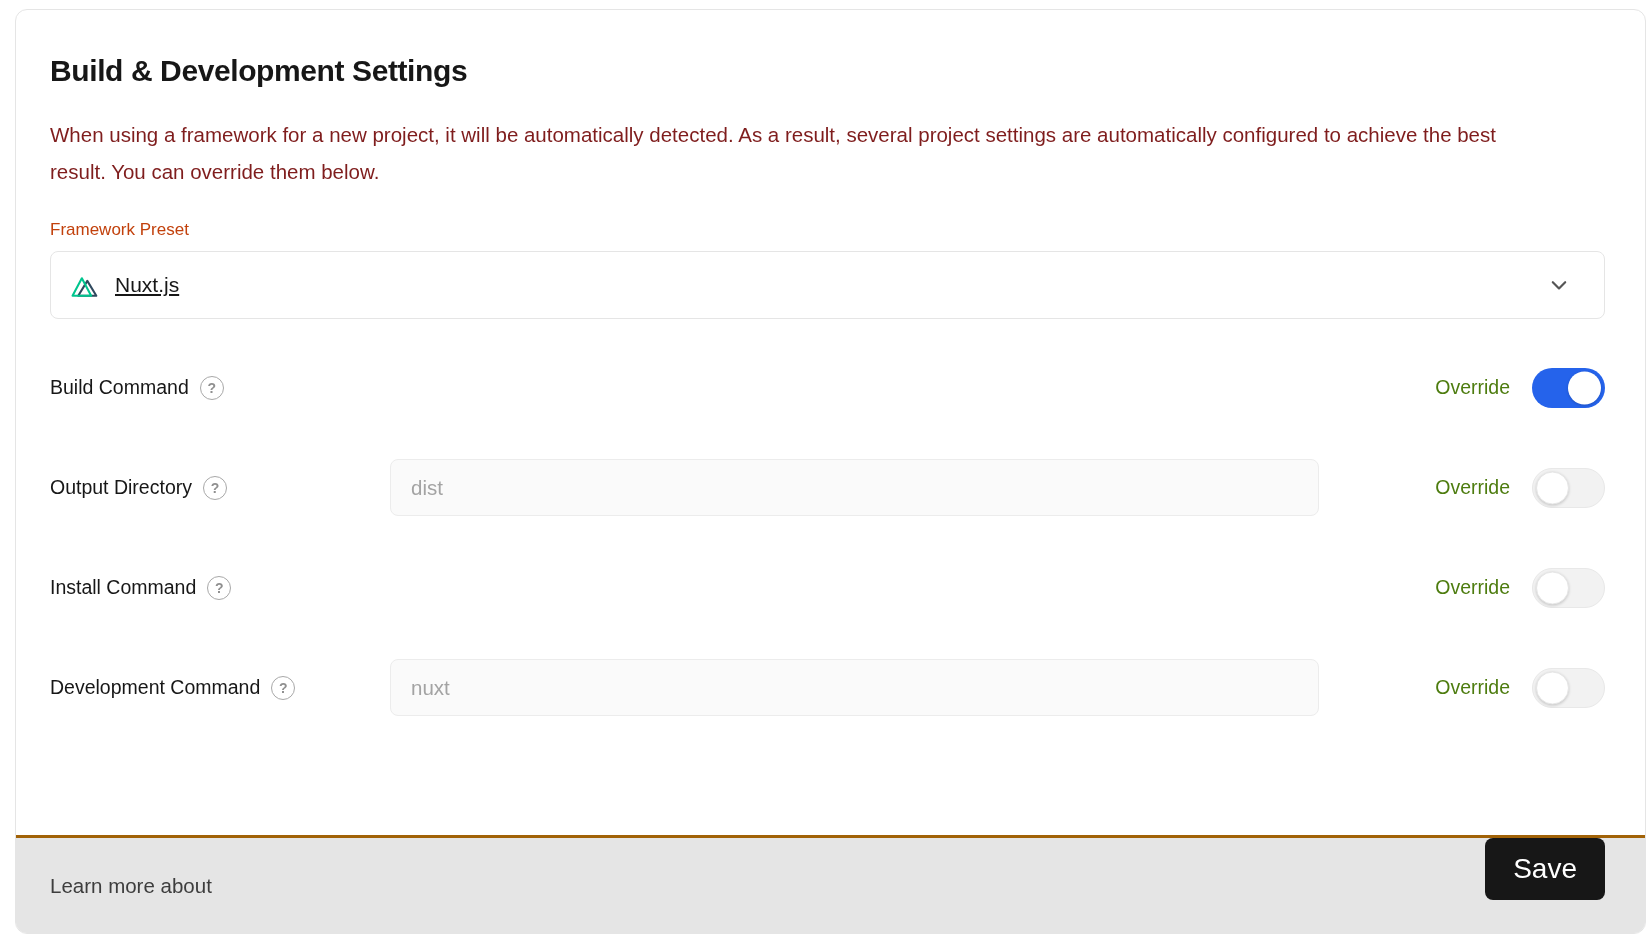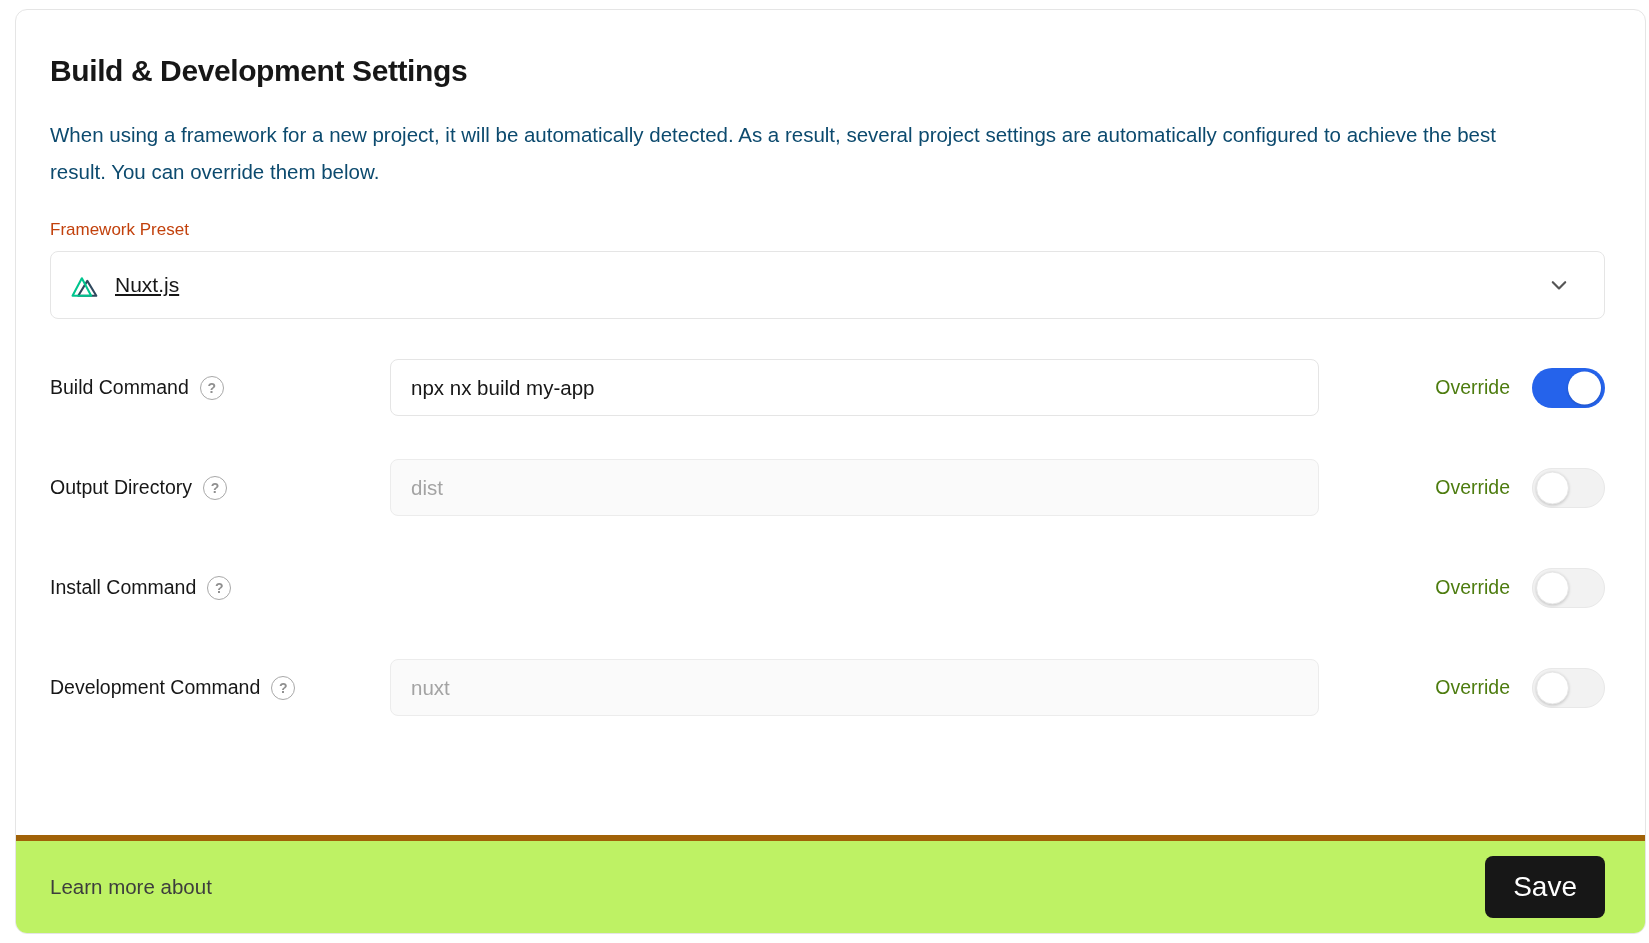--- a/index.html
+++ b/index.html
@@ -9,21 +9,21 @@
   .card {
     position: absolute; left: 15px; top: 9px; width: 1631px; height: 925px;
     background: #ffffff; border: 1px solid #e5e5e5; border-radius: 12px;
     display: flex; flex-direction: column; overflow: hidden;
   }
   .card-body { padding: 44px 40px 0 34px; }
 
   .title { font-size: 30px; font-weight: 700; letter-spacing: -0.4px; color: #171717; }
 
   .description {
-    margin-top: 28px; font-size: 20.5px; line-height: 37px; color: #0c4a6e;
+    margin-top: 28px; font-size: 20.5px; line-height: 37px; color: #7f1d1d;
     max-width: 1490px;
   }
 
   .field-label { margin-top: 30px; font-size: 17px; color: #c2410c; }
 
   .select {
     margin-top: 11px; height: 68px; width: 100%;
     border: 1px solid #e5e5e5; border-radius: 8px; background: #ffffff;
     display: flex; align-items: center; padding: 0 18px 0 20px; cursor: pointer; text-decoration: underline;
   }
@@ -61,22 +61,22 @@
   .toggle.off { background: #f2f2f2; border: 1px solid #e8e8e8; }
   .toggle .knob {
     position: absolute; top: 50%; transform: translateY(-50%);
     width: 33px; height: 33px; border-radius: 50%; background: #ffffff;
     box-shadow: 0 1px 3px rgba(0,0,0,0.18);
   }
   .toggle.on .knob { right: 4px; }
   .toggle.off .knob { left: 3px; border: 1px solid #e5e5e5; }
 
   .footer {
-    margin-top: auto; height: 98px; background: #bef264; border-top: 6px solid #a16207;
-    display: flex; align-items: center; padding: 0 40px 0 34px;
+    margin-top: auto; height: 98px; background: #e5e5e5; border-top: 3px solid #a16207;
+    display: flex; padding: 0 40px 0 34px;
   }
   .footer-text { display: flex; align-items: center; gap: 9px; font-size: 20.5px; color: #3d3d3d; }
   .footer-link {
     display: inline-flex; align-items: center; gap: 7px;
     color: #2563eb; text-decoration: none; font-size: 20.5px; cursor: pointer;
   }
   .save-button {
     margin-left: auto; height: 62px; padding: 0 28px; min-width: 100px;
     background: #171717; color: #ffffff; border: none; border-radius: 8px;
     font-size: 28px; font-weight: 500; font-family: "Liberation Sans", sans-serif; cursor: pointer;
@@ -109,21 +109,20 @@
       </span>
     </div>
 
     <div class="rows">
 
       <div class="row">
         <div class="row-label">
           <span>Build Command</span>
           <span class="help-icon">?</span>
         </div>
-        <input type="text" value="npx nx build my-app" style="">
         <div class="override">
           <span class="override-label">Override</span>
           <div class="toggle on">
               <div class="knob"></div>
             </div>
         </div>
       </div>
 
       <div class="row">
         <div class="row-label">

